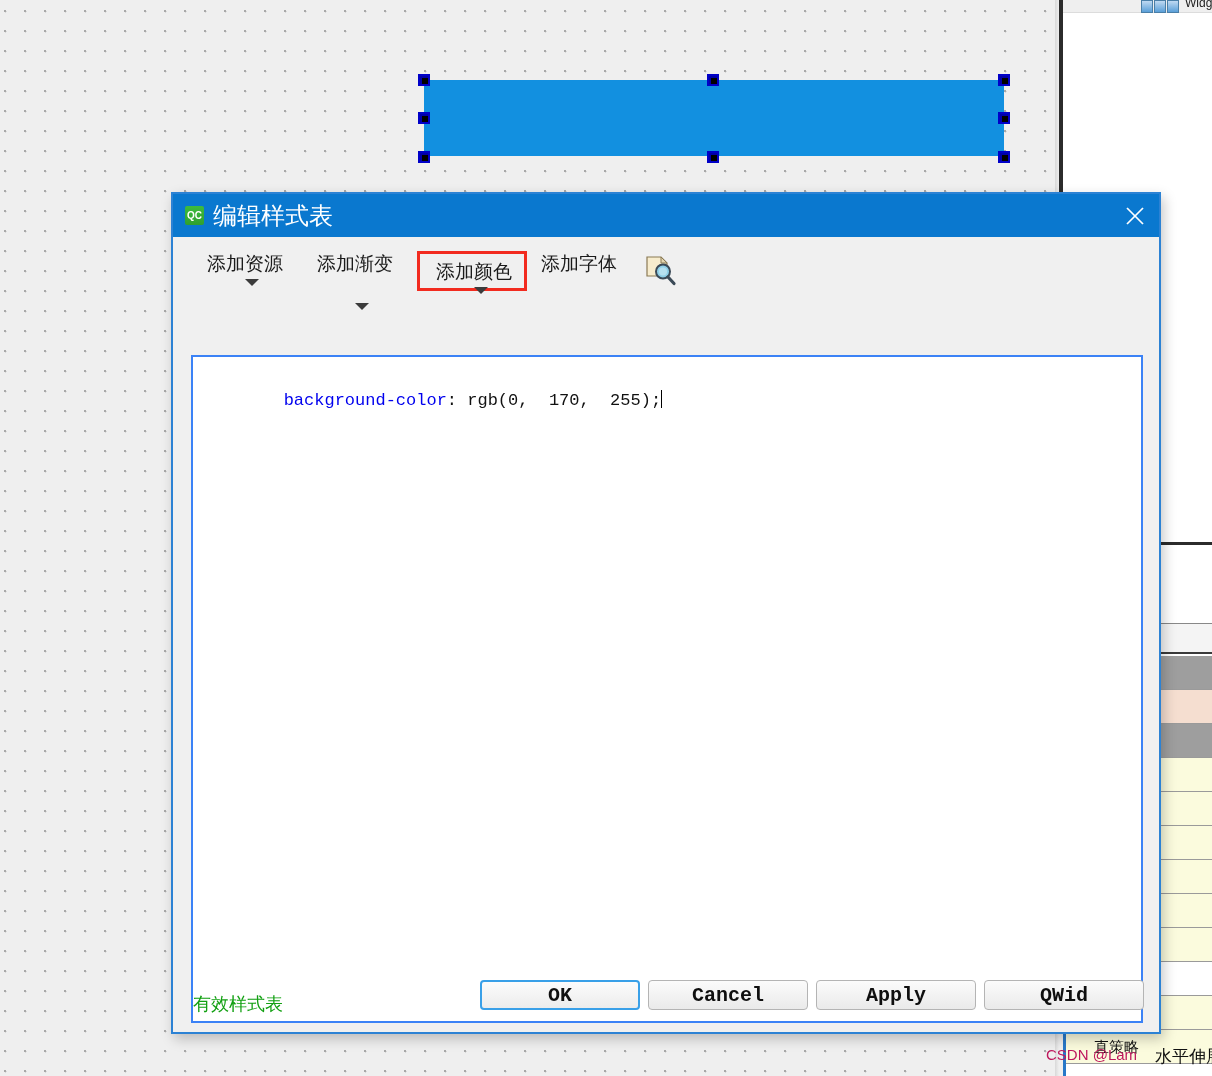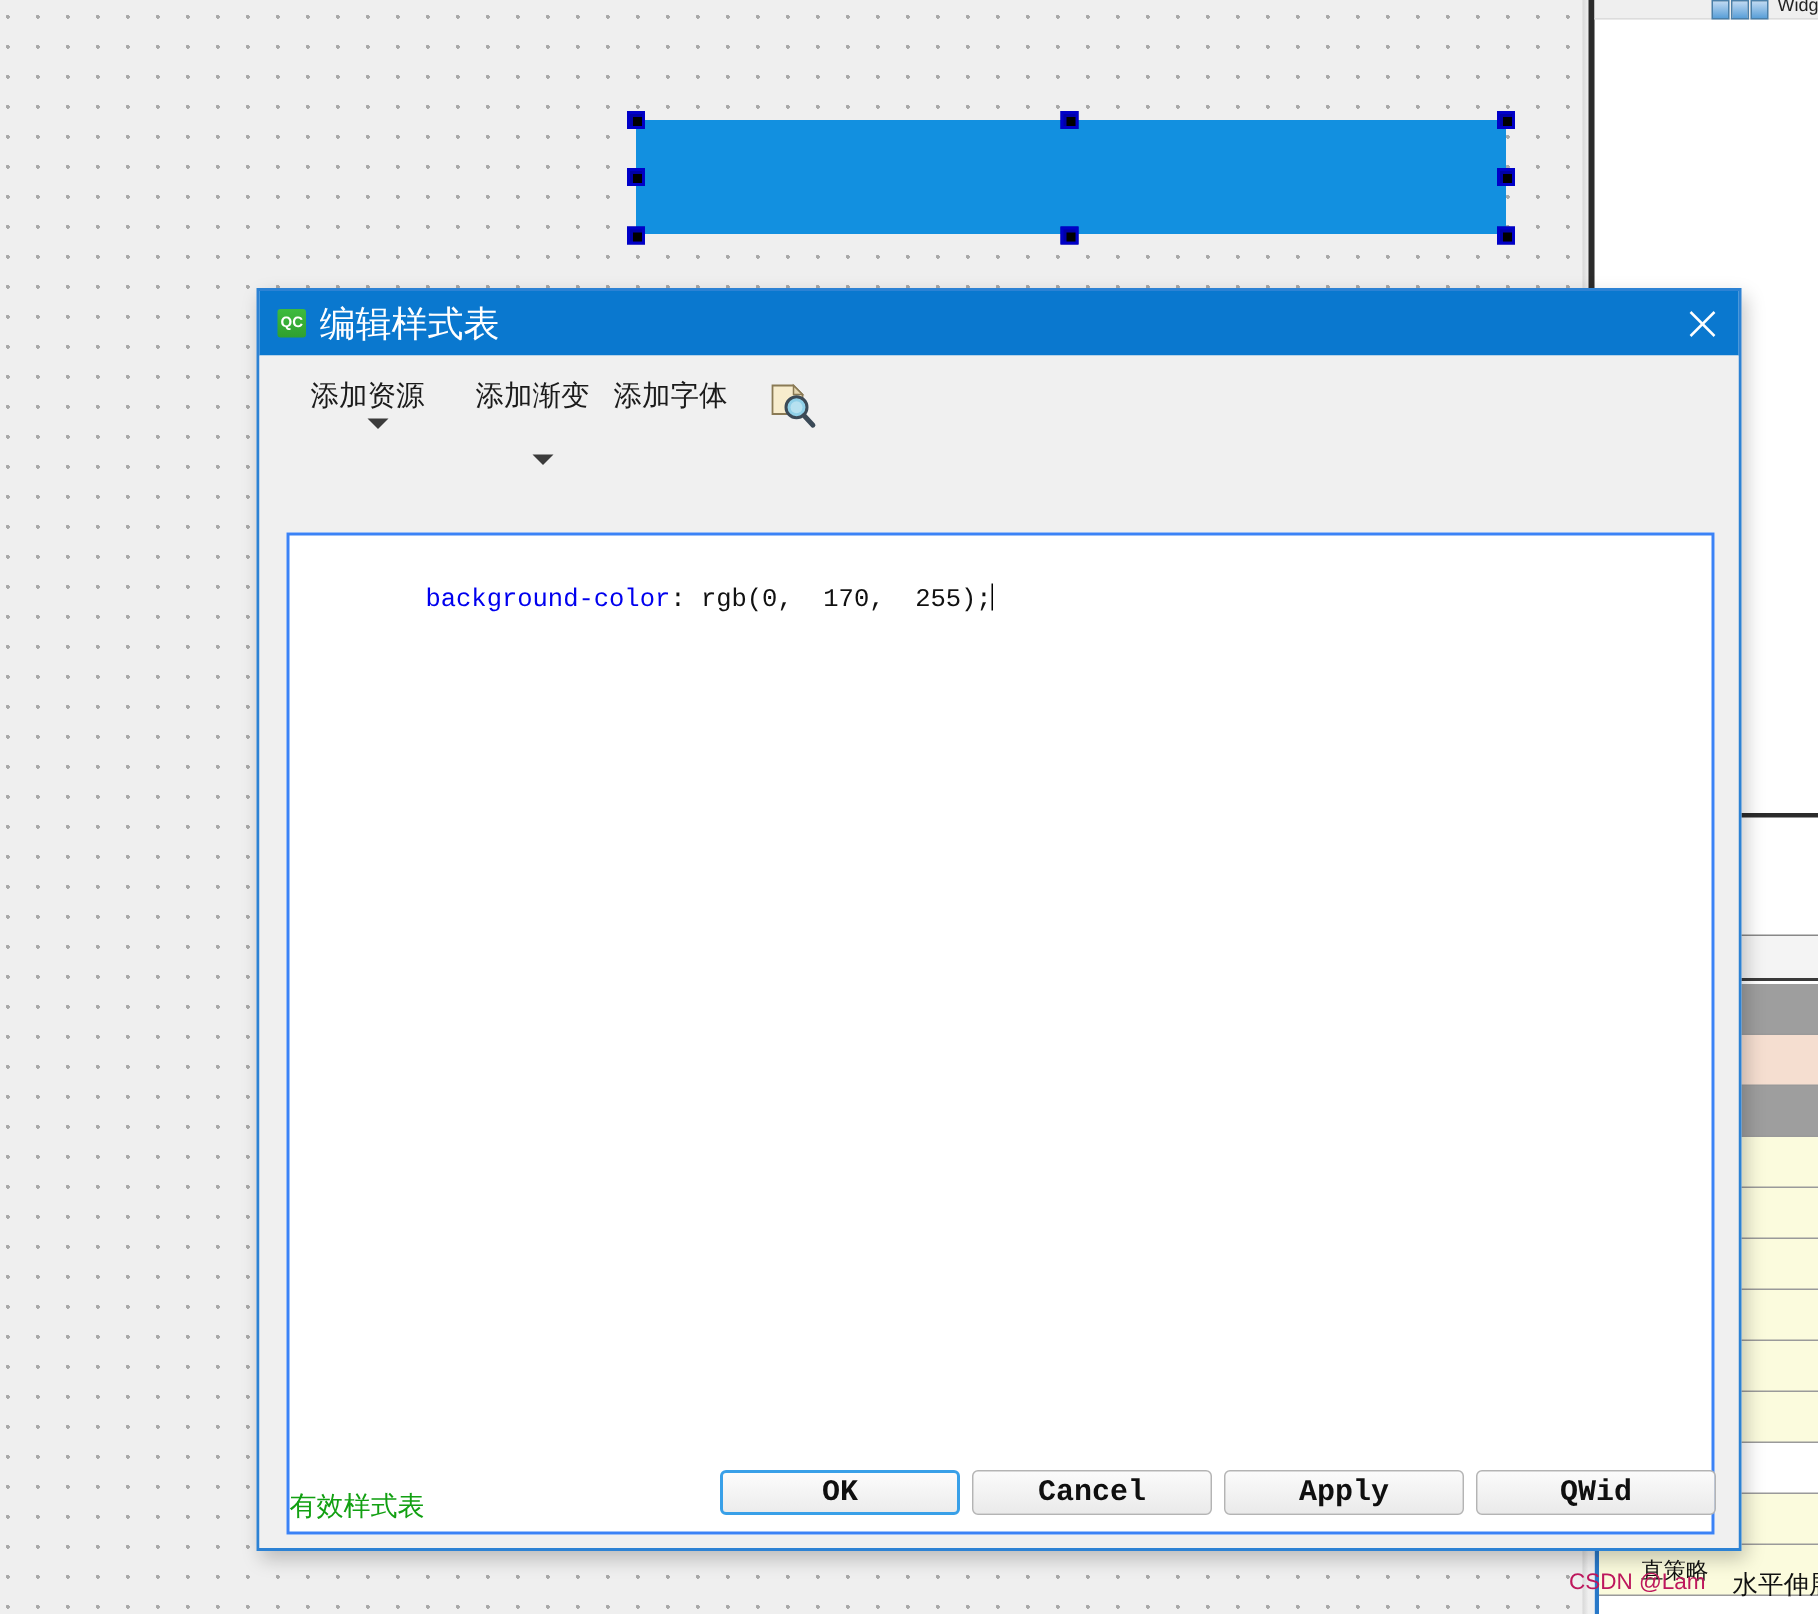--- a/index.html
+++ b/index.html
@@ -473,20 +473,24 @@
       <div class="tool-item" id="t-res">
         <span class="tool-label">添加资源</span>
         <span class="caret"></span>
       </div>
 
       <div class="tool-item" id="t-grad">
         <span class="tool-label">添加渐变</span>
         <span class="caret"></span>
       </div>
 
+      <div class="tool-item" id="t-color-wrap">
+        <span class="tool-label">添加颜色</span>
+        <span class="caret"></span>
+      </div>
 
       <div class="tool-item" id="t-font">
         <span class="tool-label">添加字体</span>
       </div>
 
       <div id="preview-icon">
         <svg width="34" height="34" viewBox="0 0 34 34">
           <path d="M4 3 h14 l6 6 v13 h-20 z" fill="#f7eccd" stroke="#8a7a55" stroke-width="1.2"></path>
           <path d="M18 3 l6 6 h-6 z" fill="#e4d6b0" stroke="#8a7a55" stroke-width="1"></path>
           <circle cx="20" cy="17.5" r="7" fill="#8fd0e8" stroke="#3b4a57" stroke-width="2"></circle>

